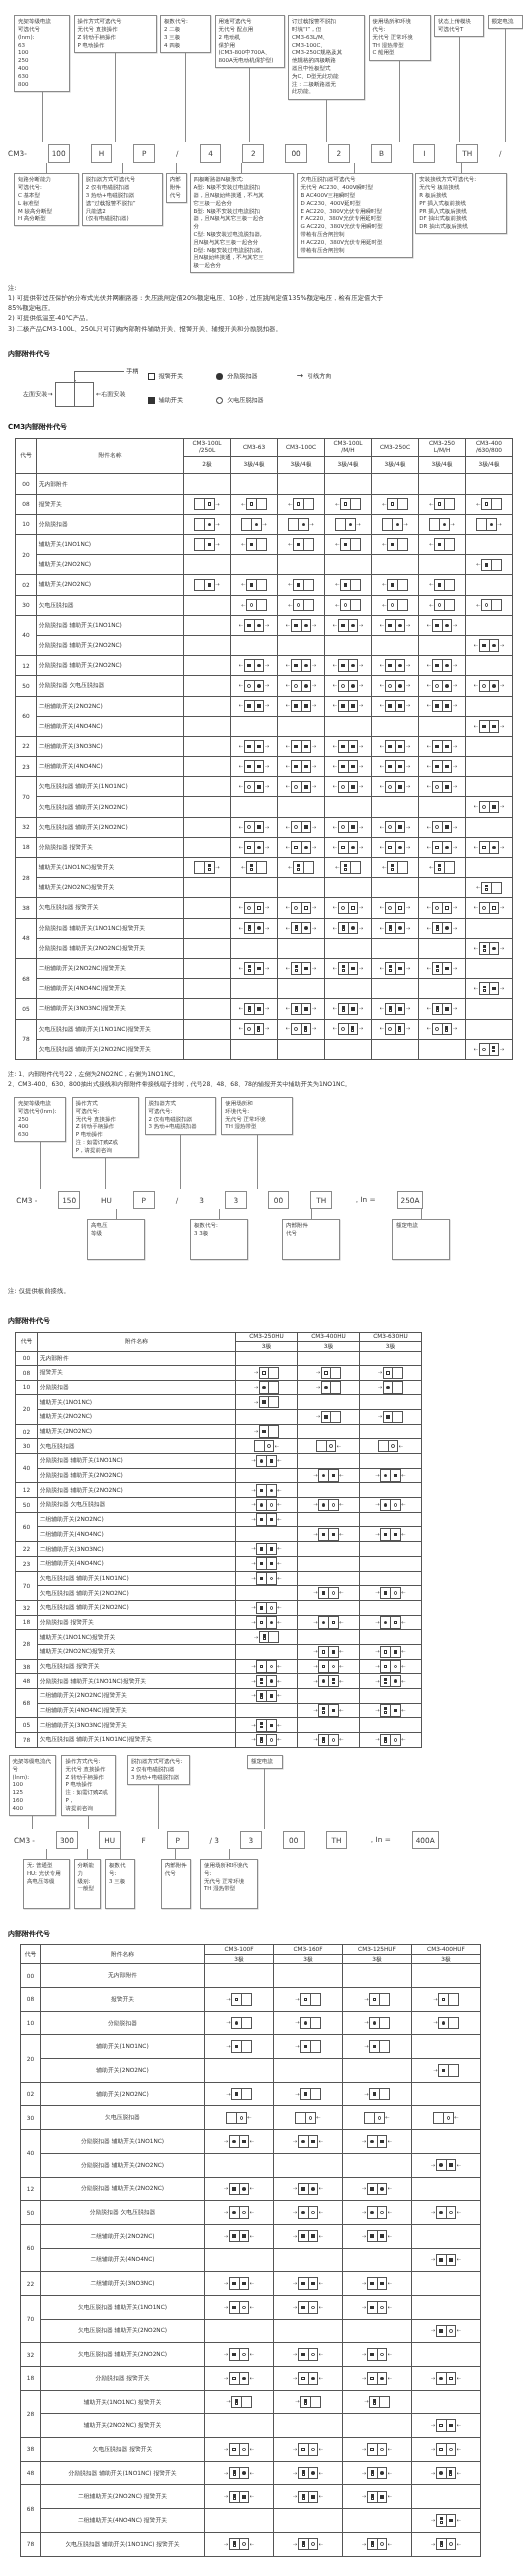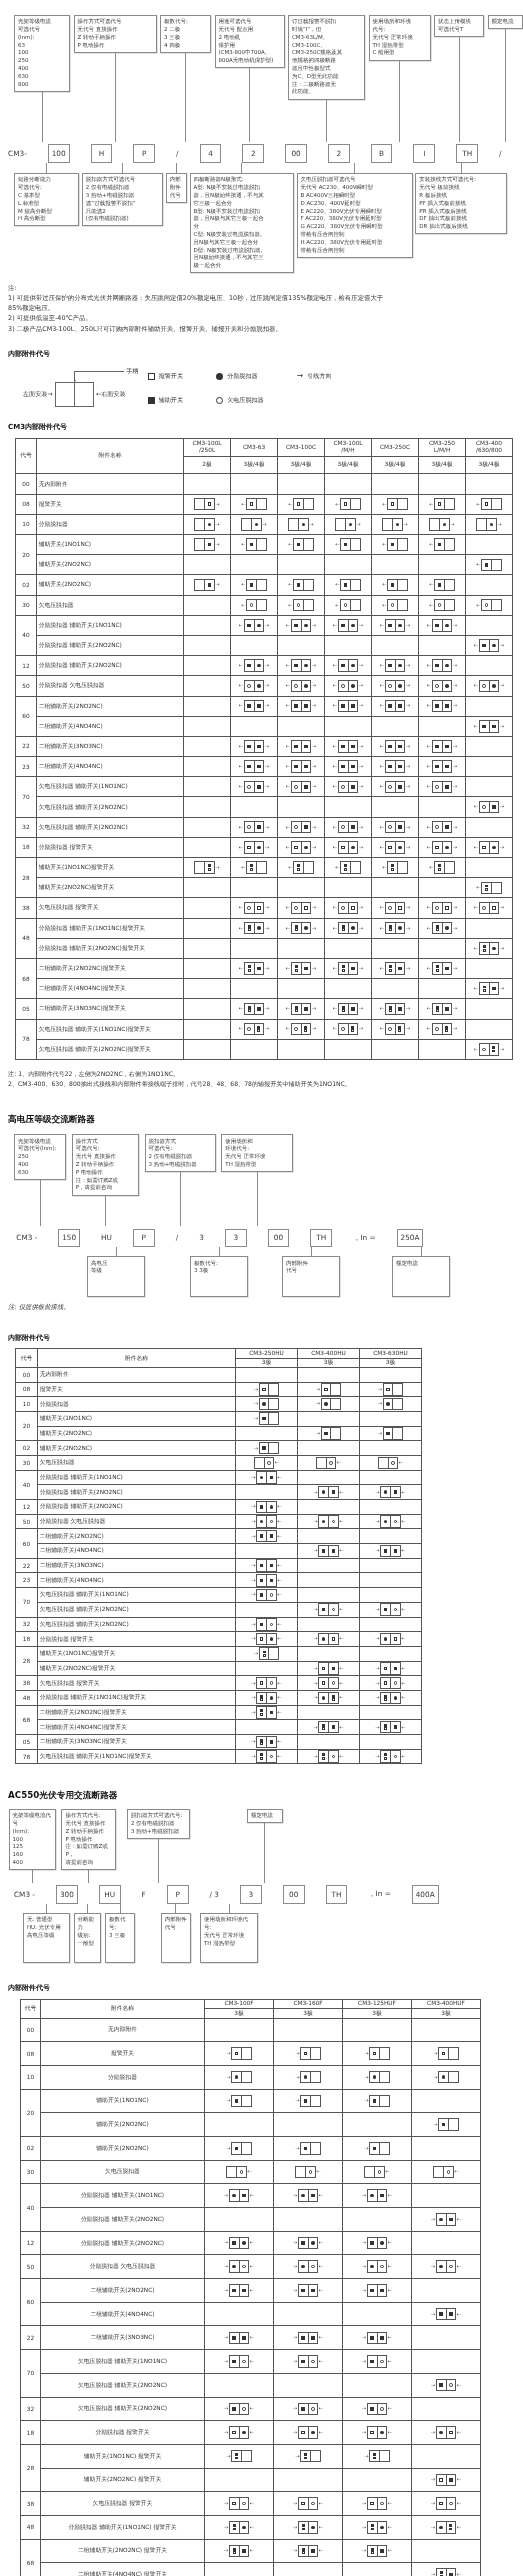--- a/index.html
+++ b/index.html
@@ -1884,21 +1884,20 @@
                 </span>
               </span>
               <span class="arr">→</span>
             </span></td>
         </tr>
       </tbody>
     </table>
   <div class="notes pre" style="font-size:6.1px;">注: 1、内部附件代号22，左侧为2NO2NC，右侧为1NO1NC。
       2、CM3-400、630、800抽出式接线和内部附件带接线端子排时，代号28、48、68、78的辅报开关中辅助开关为1NO1NC。</div>
 
-  <h2 class="h-section">高电压等级交流断路器</h2>
   <section style="margin-top:8.1px;">
     <div class="flowrow" style="height:92px;margin-left:14px;gap:5.8px;">
       <div class="tcol" style="width:52px;">
           <div class="fbox pre">壳架等级电流
 可选代号(lnm):
 250
 400
 630</div>
         </div>
       <div class="tcol" style="width:67px;">
@@ -1946,21 +1945,21 @@
 3  3极</div>
         </div>
       <div class="callout" style="margin-left:34px;width:58px;">
           <div class="fbox pre" style="height:41px;">内部附件
 代号</div>
         </div>
       <div class="callout" style="margin-left:52px;width:58px;">
           <div class="fbox pre" style="height:41px;">额定电流</div>
         </div>
     </div>
-    <div class="notes" style="margin-top:5px;font-style:italic;">注: 仅提供板前接线。</div>
+    <div class="notes" style="margin-top:26px;">注: 仅提供板前接线。</div>
   </section>
 
   <div class="h-sub" style="margin-top:20px;">内部附件代号</div>
   <table id="table2" class="att">
       <colgroup>
         <col style="width:22px">
         <col style="width:198px">
         <col style="width:62px">
         <col style="width:62px">
         <col style="width:62px">
@@ -2678,21 +2677,20 @@
                 <span class="dcell">
                   <span class="sym uv"></span>
                 </span>
               </span>
               <span class="arr">←</span>
             </span></td>
         </tr>
       </tbody>
     </table>
 
-  <h2 class="h-section">AC550光伏专用交流断路器</h2>
   <section style="margin-top:7px;">
     <div class="flowrow" style="height:74px;margin-left:8.7px;align-items:flex-start;">
       <div class="tcol" style="width:47px;height:100%;">
           <div class="fbox pre">壳架等级电流代号
 (lnm):
 100
 125
 160
 400</div>
         </div>

